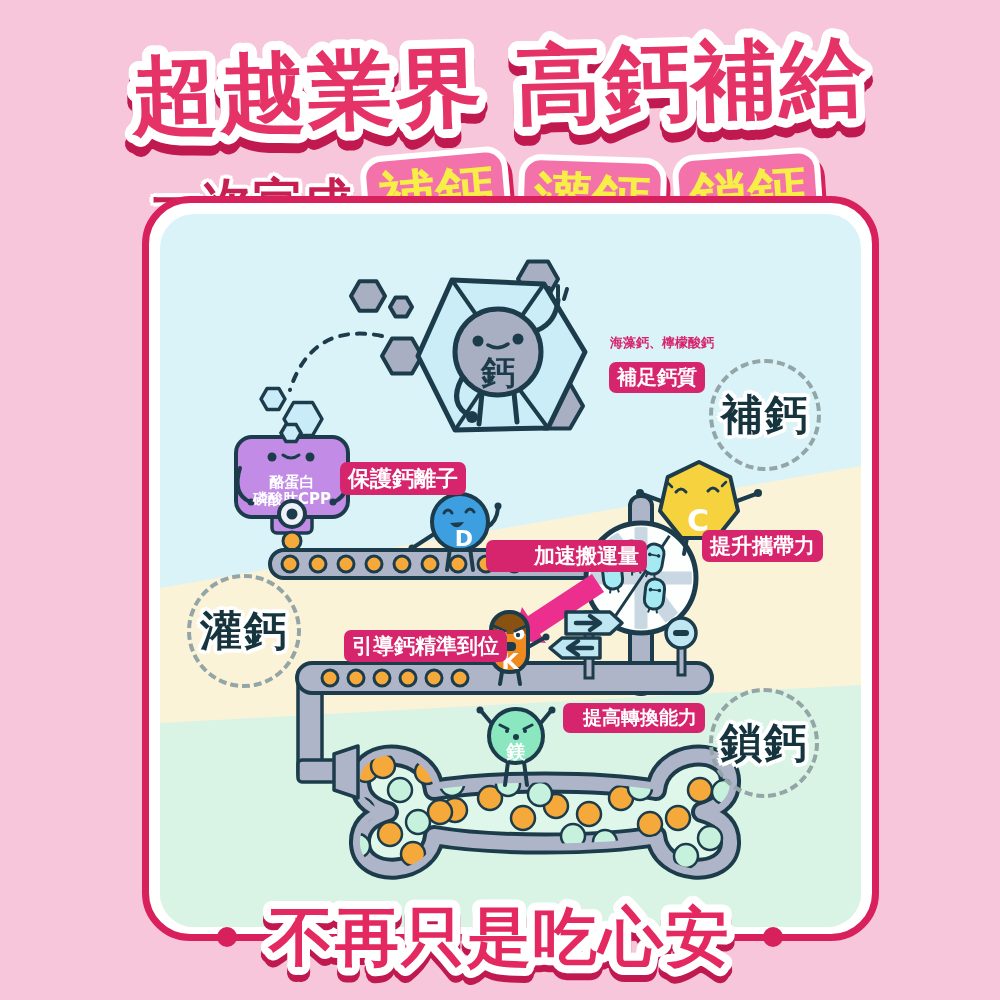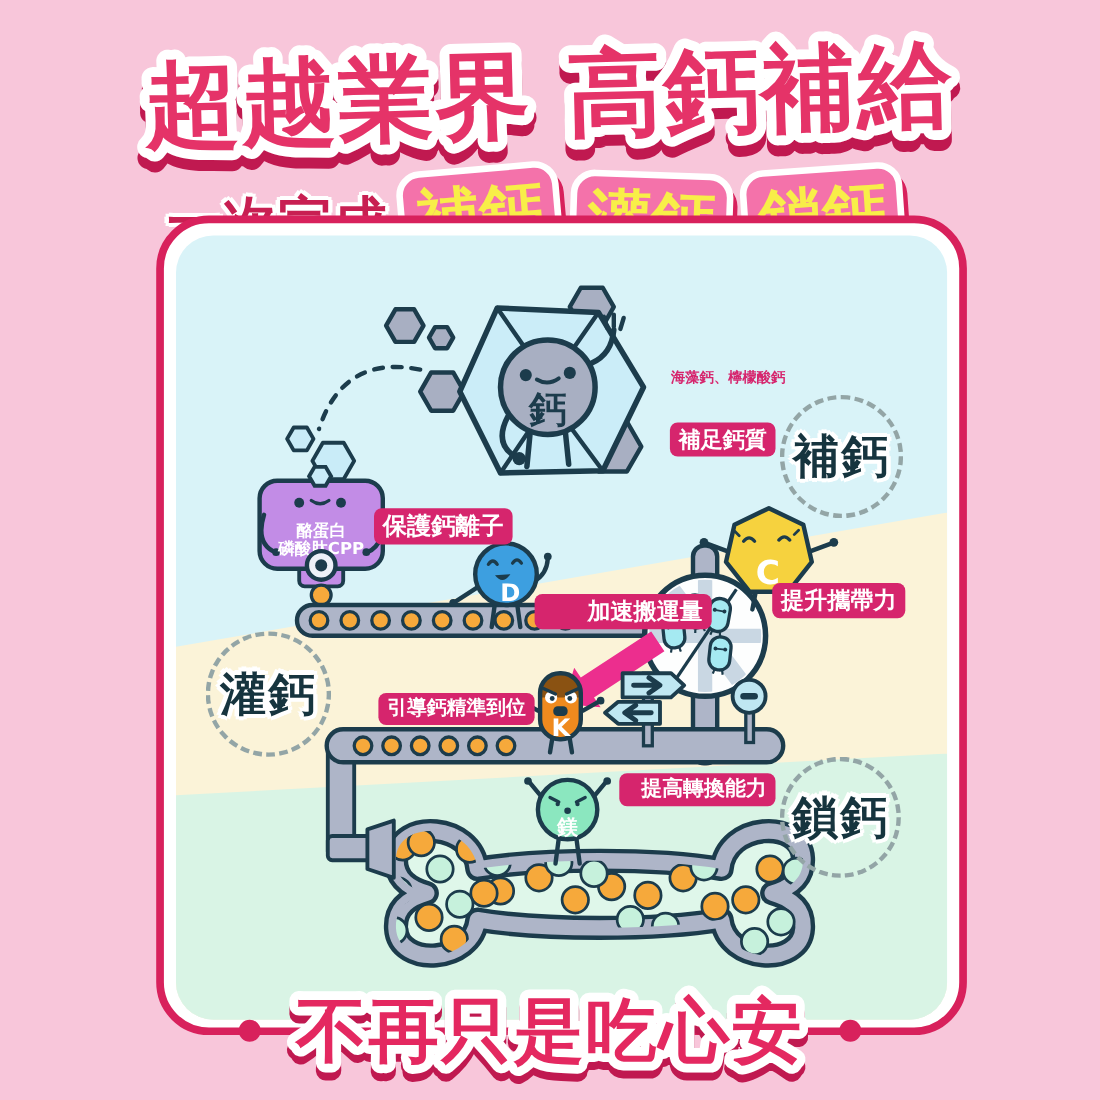--- a/index.html
+++ b/index.html
@@ -306,25 +306,25 @@
     <circle cx="516" cy="736" r="27" fill="#8BE7BF" stroke="#1C3C4C" stroke-width="4"></circle>
     <path d="M500,725 L508,729 M532,725 L524,729" stroke="#1C3C4C" stroke-width="3" stroke-linecap="round"></path>
     <circle cx="507" cy="731" r="2" fill="#1C3C4C"></circle>
     <circle cx="525" cy="731" r="2" fill="#1C3C4C"></circle>
     <circle cx="516" cy="737" r="3" fill="#1C3C4C"></circle>
     <text class="svgtxt" x="516" y="758" font-size="19" fill="#ffffff">鎂</text>
   </g>
 </svg>
 
 <div class="pink-note" style="left:610px;top:334px;font-size:13px;">海藻鈣、檸檬酸鈣</div>
-<div class="pink-badge" style="left:609px;top:384px;font-size:20px;">補足鈣質</div>
+<div class="pink-badge" style="left:609px;top:362px;font-size:20px;">補足鈣質</div>
 <div class="pink-badge" style="left:340px;top:462px;font-size:22px;">保護鈣離子</div>
 <div class="pink-badge" style="left:486px;top:540px;font-size:21px;padding-left:48px;">加速搬運量</div>
 <div class="pink-badge" style="left:702px;top:530px;font-size:21px;">提升攜帶力</div>
-<div class="pink-badge" style="left:344px;top:630px;font-size:18px;">引導鈣精準到位</div>
+<div class="pink-badge" style="left:344px;top:630px;font-size:21px;">引導鈣精準到位</div>
 <div class="pink-badge" style="left:563px;top:703px;font-size:19px;padding-left:20px;">提高轉換能力</div>
 
 <div class="stage-circle" style="left:709px;top:359px;width:104px;height:104px;">
   <span class="stage-text">補鈣</span>
 </div>
 <div class="stage-circle" style="left:187px;top:574px;width:106px;height:106px;">
   <span class="stage-text">灌鈣</span>
 </div>
 <div class="stage-circle" style="left:709px;top:688px;width:102px;height:102px;">
   <span class="stage-text">鎖鈣</span>

